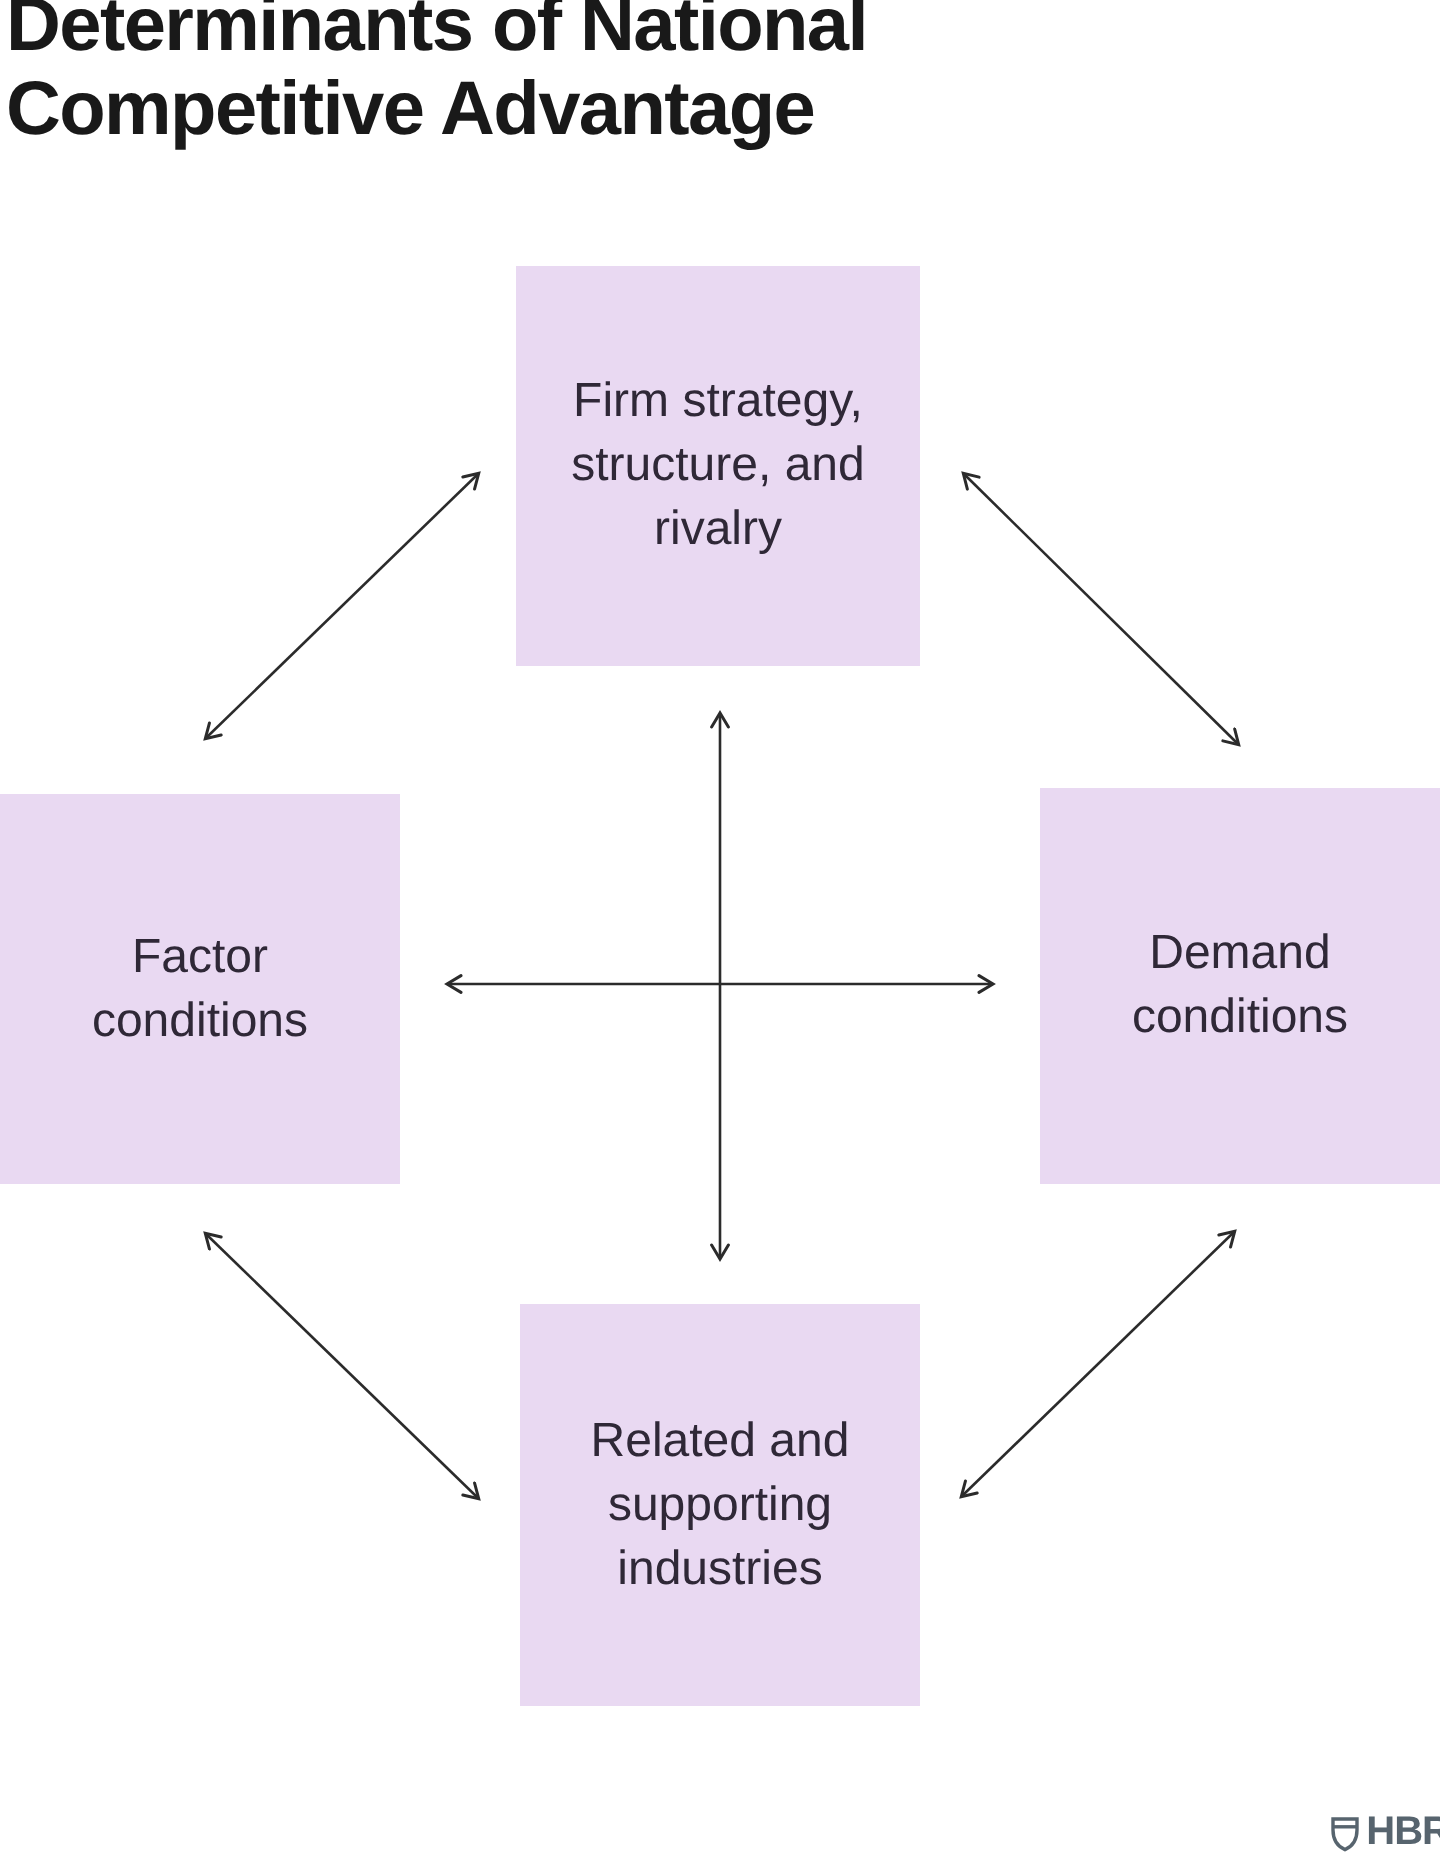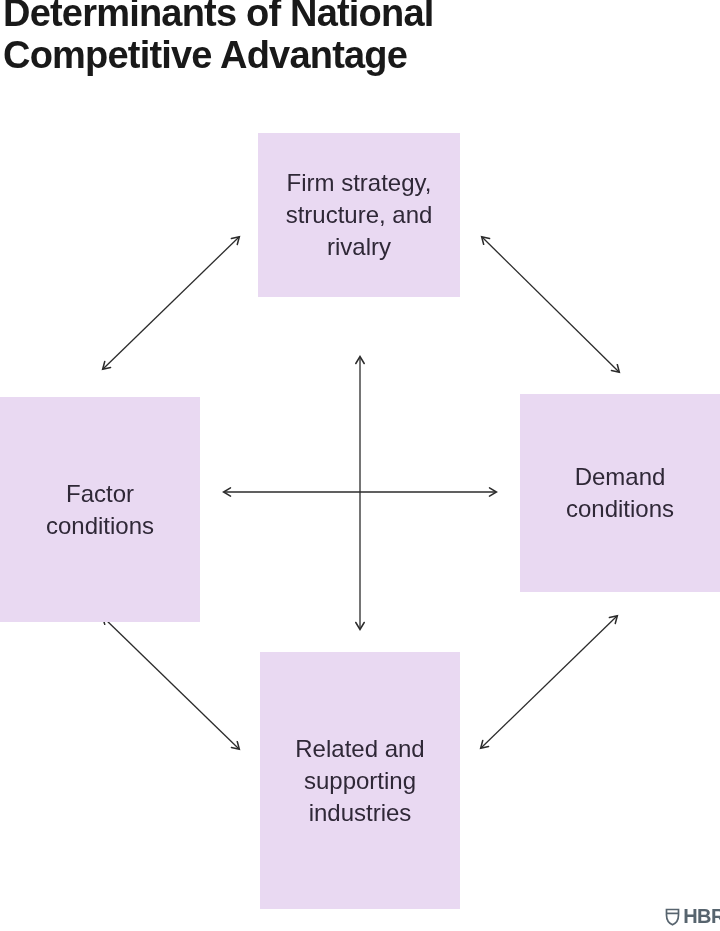--- a/index.html
+++ b/index.html
@@ -34,24 +34,24 @@
     background: #e9d9f2;
     color: #2f2837;
     display: flex;
     align-items: center;
     justify-content: center;
     text-align: center;
     font-size: 24px;
     line-height: 32px;
     white-space: pre-line;
   }
-  .node-top    { left: 258px; top: 133px; width: 202px; height: 164px; }
-  .node-left   { left: 0px;   top: 397px; width: 200px; height: 225px; }
+  .node-top    { left: 258px; top: 133px; width: 202px; height: 200px; }
+  .node-left   { left: 0px;   top: 397px; width: 200px; height: 195px; }
   .node-right  { left: 520px; top: 394px; width: 200px; height: 198px; justify-content: center; }
-  .node-bottom { left: 260px; top: 652px; width: 200px; height: 257px; }
+  .node-bottom { left: 260px; top: 652px; width: 200px; height: 201px; }
   .footer-logo {
     position: absolute;
     right: -5px;
     bottom: 3px;
     display: flex;
     align-items: center;
     gap: 3px;
     color: #57646e;
     font-weight: 700;
     font-size: 20px;

